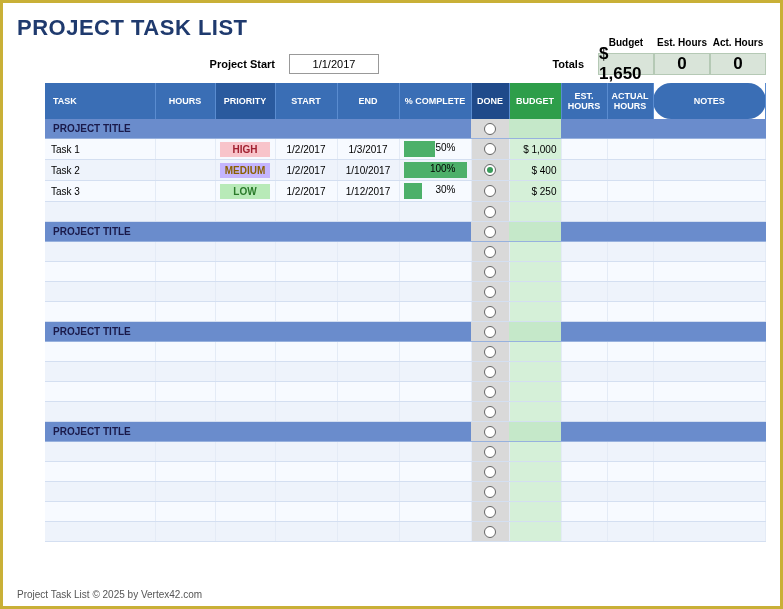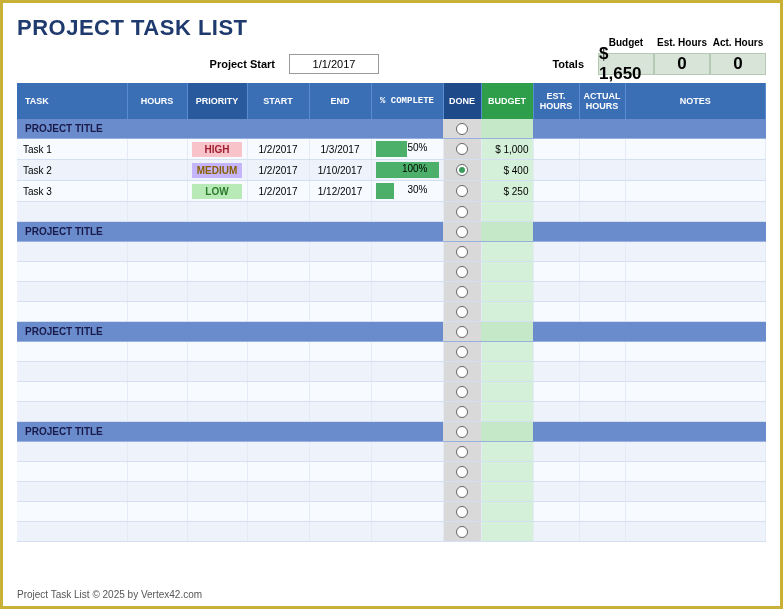--- a/index.html
+++ b/index.html
@@ -9,34 +9,34 @@
   .top-row { display: flex; align-items: center; padding: 4px 14px 8px 14px; gap: 6px; }
   .spacer { flex: 0 0 160px; }
   .lbl-start { font-weight: bold; font-size: 11px; width: 100px; text-align: right; padding-right: 8px; }
   .input-date { width: 90px; height: 20px; border: 1px solid #999; text-align: center; font-size: 11px; padding: 2px; }
   .flex-gap { flex: 1; }
   .lbl-totals { font-weight: bold; font-size: 11px; padding-right: 8px; margin-left: 40px; }
   .summary-head { display: flex; position: absolute; right: 14px; top: 34px; gap: 0; }
   .sh-col { width: 56px; text-align: center; font-size: 10px; font-weight: bold; }
   .summary-vals { display: flex; gap: 0; }
   .sv-box { width: 56px; height: 22px; background: #d9e4d9; border: 1px solid #b5c9b5; display: flex; align-items: center; justify-content: center; font-weight: bold; font-size: 17px; }
-  .table-wrap { padding: 0 14px; }
+  .table-wrap { padding: 0 14px; margin-left: 28px; }
   table { width: 100%; border-collapse: collapse; table-layout: fixed; }
   th { background: #3a6eb5; color: #fff; font-size: 9px; font-weight: bold; text-align: center; padding: 8px 2px; border-right: 1px solid #5a8cd0; height: 34px; }
   th.c-task { width: 110px; text-align: left; padding-left: 8px; }
   th.c-owner { width: 60px; }
   th.c-prio { width: 60px; background: #2a5a9e; }
   th.c-start { width: 62px; }
   th.c-end { width: 62px; }
-  th.c-pct { width: 72px; font-family: Liberation Mono, monospace; }
+  th.c-pct { width: 72px; }
   th.c-done { width: 38px; background: #1f4a8a; }
   th.c-budget { width: 52px; background: #2e9e4a; }
   th.c-esth { width: 46px; }
   th.c-acth { width: 46px; }
-  th.c-notes { width: auto; }
+  th.c-notes { width: auto; border-radius: 18px; }
   tr.section td { background: #6a8ccc; color: #1a1a4a; font-weight: bold; font-size: 10px; padding: 4px 8px; border-bottom: 1px solid #97b1de; }
   tr.section td.done-cell { background: #d9d9d9; text-align: center; padding: 2px; }
   tr.section td.budget-cell { background: #c5e8c9; }
   tr.row td { border-bottom: 1px solid #d4dff1; border-right: 1px solid #e4ebf6; height: 20px; font-size: 10px; background: #eef3fb; padding: 2px 4px; }
   tr.row:nth-child(even) td { background: #f7faff; }
   tr.row td.task-cell { text-align: left; padding-left: 6px; }
   tr.row td.date-cell { text-align: center; }
   tr.row td.done-cell { background: #d9d9d9; text-align: center; }
   tr.row td.budget-cell { background: #d5f0d8; text-align: right; padding-right: 4px; }
   tr.row td.prio-cell { text-align: center; padding: 2px; }

